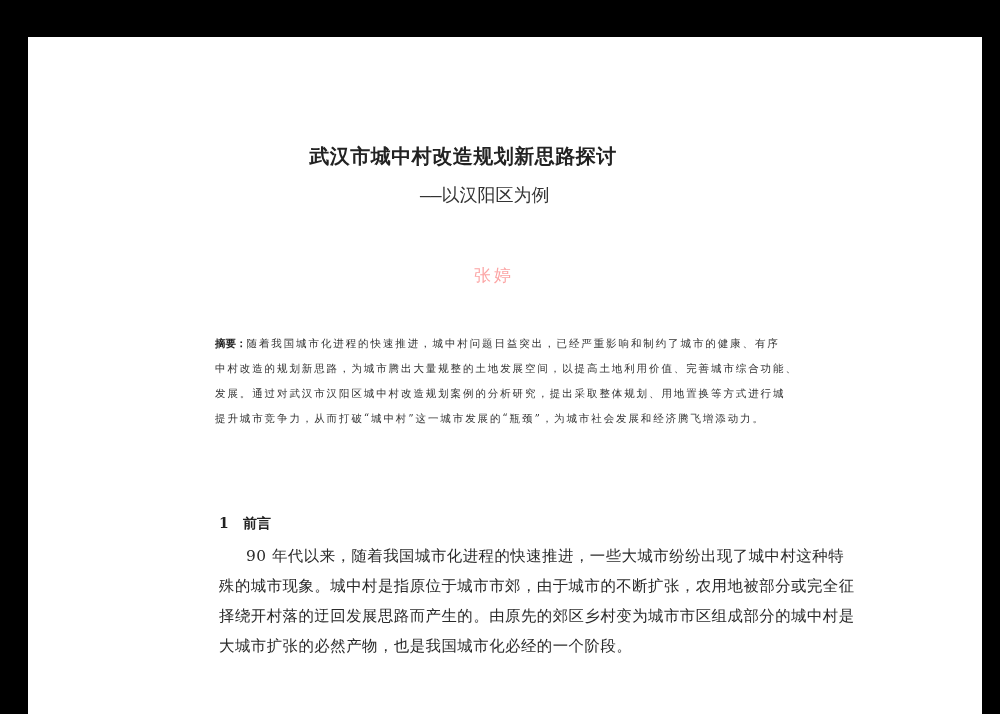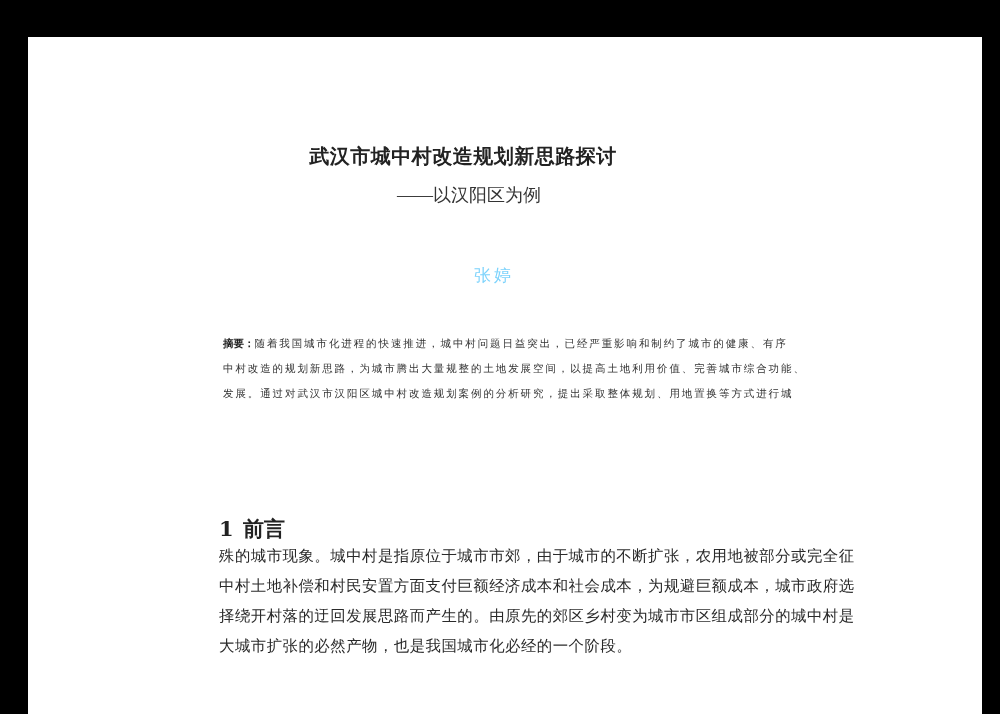--- a/index.html
+++ b/index.html
@@ -29,40 +29,40 @@
       text-align: center;
       font-family: "DejaVu Sans", sans-serif;
       font-size: 20px;
       font-weight: bold;
       color: #222;
       letter-spacing: 0.5px;
       margin-left: -28px;
     }
     .subtitle {
       position: absolute;
-      left: 397px;
+      left: 420px;
       top: 183px;
-      font-family: Liberation Serif, serif;
+      font-family: Liberation Mono, monospace;
       font-size: 18px;
       color: #333;
       white-space: nowrap;
     }
     .author {
       position: absolute;
       left: 474px;
       top: 264px;
       font-family: "DejaVu Serif", serif;
       font-size: 17px;
-      color: #7dd3fc;
+      color: #fca5a5;
       letter-spacing: 3px;
       white-space: nowrap;
     }
     .abstract {
       position: absolute;
-      left: 223px;
+      left: 215px;
       top: 334px;
       width: 556px;
       font-family: "DejaVu Serif", serif;
       font-size: 10.5px;
       color: #333;
     }
     .abstract .line {
       height: 25px;
       line-height: 18px;
       white-space: nowrap;
@@ -73,21 +73,21 @@
       font-family: "DejaVu Sans", sans-serif;
       font-weight: bold;
       letter-spacing: 0;
       color: #222;
     }
     .section-heading {
       position: absolute;
       left: 219px;
       top: 515px;
       font-family: "DejaVu Sans", sans-serif;
-      font-size: 21px;
+      font-size: 14px;
       font-weight: bold;
       color: #222;
       white-space: nowrap;
     }
     .section-heading .num {
       display: inline-block;
       width: 24px;
       font-family: "DejaVu Serif", serif;
     }
     .body-text {
@@ -115,22 +115,23 @@
 <div class="page"></div>
 
 <div class="title">武汉市城中村改造规划新思路探讨</div>
 <div class="subtitle">——以汉阳区为例</div>
 <div class="author">张婷</div>
 
 <div class="abstract">
   <div class="line"><span class="label">摘要：</span><span>随着我国城市化进程的快速推进，城中村问题日益突出，已经严重影响和制约了城市的健康、有序</span></div>
   <div class="line">中村改造的规划新思路，为城市腾出大量规整的土地发展空间，以提高土地利用价值、完善城市综合功能、</div>
   <div class="line">发展。通过对武汉市汉阳区城中村改造规划案例的分析研究，提出采取整体规划、用地置换等方式进行城</div>
+  <div class="line">提升城市竞争力，从而打破“城中村”这一城市发展的“瓶颈”，为城市社会发展和经济腾飞增添动力。</div>
 </div>
 
 <div class="section-heading"><span class="num">1</span><span>前言</span></div>
 
 <div class="body-text">
+  <div class="line indent">90 年代以来，随着我国城市化进程的快速推进，一些大城市纷纷出现了城中村这种特</div>
   <div class="line">殊的城市现象。城中村是指原位于城市市郊，由于城市的不断扩张，农用地被部分或完全征</div>
-  <div class="line">中村土地补偿和村民安置方面支付巨额经济成本和社会成本，为规避巨额成本，城市政府选</div>
   <div class="line">择绕开村落的迂回发展思路而产生的。由原先的郊区乡村变为城市市区组成部分的城中村是</div>
   <div class="line">大城市扩张的必然产物，也是我国城市化必经的一个阶段。</div>
 </div>
 
 </body></html>

